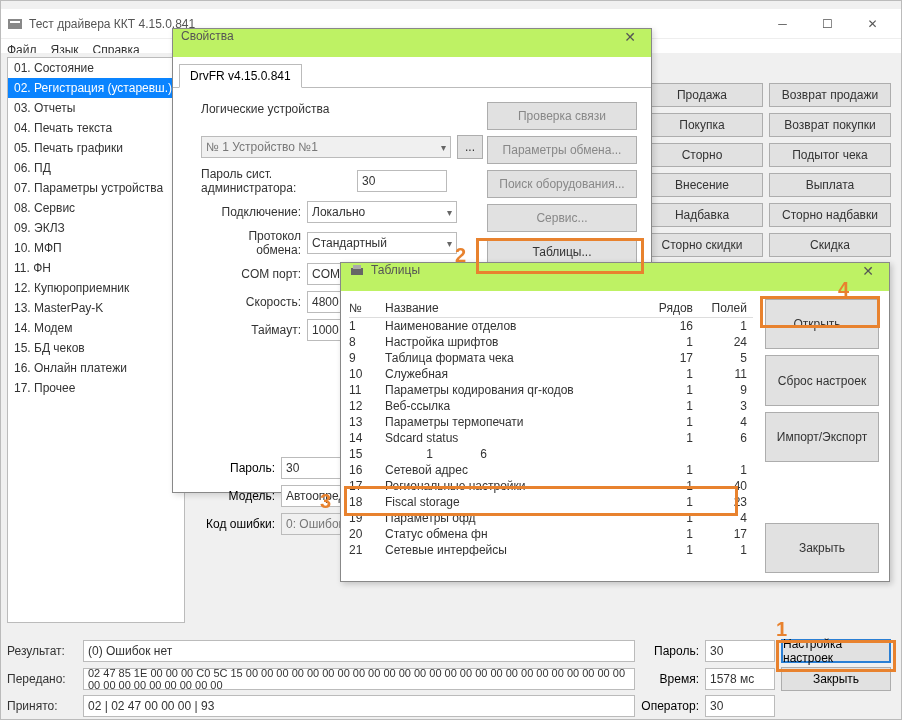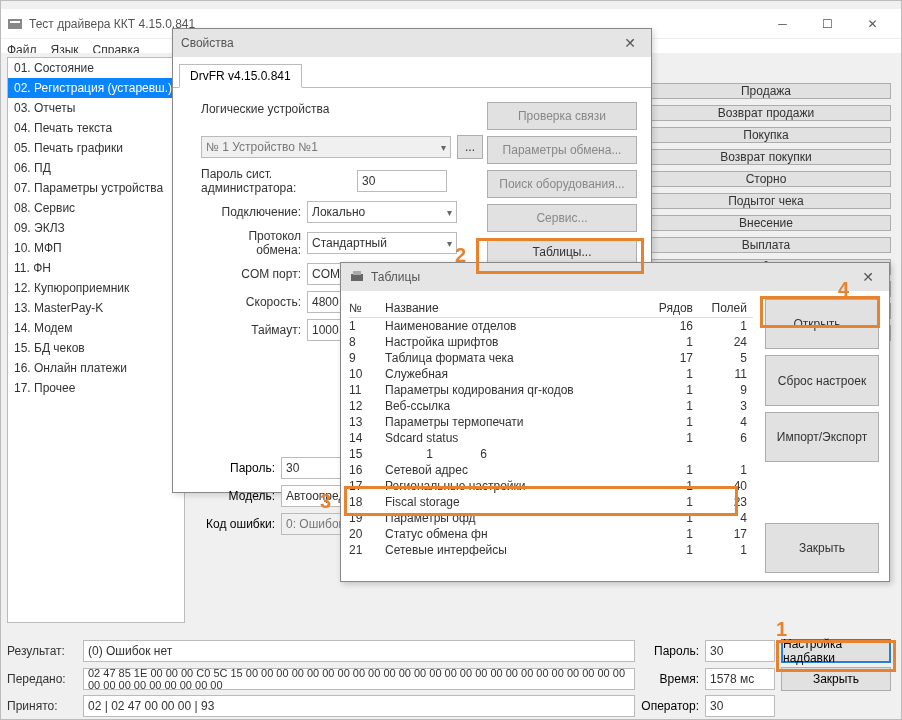--- a/index.html
+++ b/index.html
@@ -13,35 +13,35 @@
 .title-bar .win-btn { width: 45px; height: 28px; display: flex; align-items: center; justify-content: center; color: #555; }
 .menu-bar { height: 22px; display: flex; align-items: center; padding: 0 6px; background: #fff; }
 .menu-bar span { margin-right: 14px; color: #333; }
 
 .content-area { position: absolute; top: 52px; left: 0; right: 0; bottom: 86px; background: #f0f0f0; }
 .sidebar { position: absolute; top: 4px; left: 6px; width: 178px; bottom: 10px; background: #fff; border: 1px solid #bbb; overflow: hidden; }
 .sidebar-item { padding: 3px 6px; color: #333; cursor: default; }
 .sidebar-item.selected { background: #0a84ff; color: #fff; }
 
 .right-buttons { position: absolute; top: 30px; right: 10px; width: 250px; }
-.right-buttons .row { display: flex; gap: 6px; margin-bottom: 6px; flex-direction: column; }
+.right-buttons .row { display: flex; gap: 6px; margin-bottom: 6px; }
 .btn { flex: 1; height: 24px; background: #e1e1e1; border: 1px solid #adadad; display: flex; align-items: center; justify-content: center; color: #333; }
 
 .status-area { position: absolute; left: 6px; right: 10px; bottom: 0; height: 86px; background: #f0f0f0; padding-top: 6px; }
 .status-row { display: flex; align-items: center; margin-bottom: 4px; gap: 6px; }
 .status-row .label { width: 70px; text-align: left; color: #333; }
 .status-row .field { background: #fff; border: 1px solid #bbb; height: 22px; padding: 0 4px; display: flex; align-items: center; color: #333; }
 .status-row .big-field { flex: 1; }
 .status-row .sm-label { width: 58px; text-align: right; }
 .status-row .sm-field { width: 70px; }
 .status-row .action-btn { width: 110px; height: 24px; background: #e1e1e1; border: 1px solid #adadad; display: flex; align-items: center; justify-content: center; }
 
 
 .properties-dialog { position: absolute; top: 28px; left: 172px; width: 480px; height: 465px; background: #fff; border: 1px solid #888; box-shadow: 2px 2px 6px rgba(0,0,0,0.15); }
-.dlg-title { height: 28px; display: flex; align-items: center; padding: 0 8px; background: #e5e5e5; color: #555; }
+.dlg-title { height: 28px; display: flex; align-items: flex-start; padding: 0 8px; background: #bef264; color: #555; }
 .dlg-title .title { flex: 1; }
 .dlg-title .close { width: 26px; text-align: center; color: #555; font-size: 14px; }
 .tab-strip { border-bottom: 1px solid #bbb; padding: 6px 19px 0 6px; }
 .tab { display: inline-block; background: #fff; border: 1px solid #bbb; border-bottom: 1px solid #fff; padding: 4px 10px; position: relative; top: 1px; }
 .props-body { padding: 14px 14px 6px 28px; position: relative; }
 .group-label { margin-bottom: 19px; color: #333; }
 .combo, .textbox { height: 22px; border: 1px solid #bbb; background: #fff; padding: 0 4px; display: flex; align-items: center; color: #333; }
 .combo { justify-content: space-between; }
 .combo .chev { color: #666; font-size: 10px; }
 .combo.disabled, .textbox.disabled { background: #f0f0f0; color: #777; }
@@ -141,21 +141,21 @@
         </div>
     </div>
   </div>
 
   <div class="status-area">
     <div class="status-row">
       <span class="label">Результат:</span>
       <div class="field big-field">(0) Ошибок нет</div>
       <span class="sm-label">Пароль:</span>
       <div class="field sm-field">30</div>
-      <div class="action-btn hl-blue" style="border:2px solid #2a7fd4">Настройка надбавки</div>
+      <div class="action-btn hl-blue" style="border:2px solid #2a7fd4">Настройка настроек</div>
     </div>
     <div class="status-row">
       <span class="label">Передано:</span>
       <div class="field big-field" style="font-size:11px">02 47 85 1E 00 00 00 C0 5C 15 00 00 00 00 00 00 00 00 00 00 00 00 00 00 00 00 00 00 00 00 00 00 00 00 00 00 00 00 00 00 00 00 00 00</div>
       <span class="sm-label">Время:</span>
       <div class="field sm-field">1578 мс</div>
       <div class="action-btn">Закрыть</div>
     </div>
     <div class="status-row">
       <span class="label">Принято:</span>

